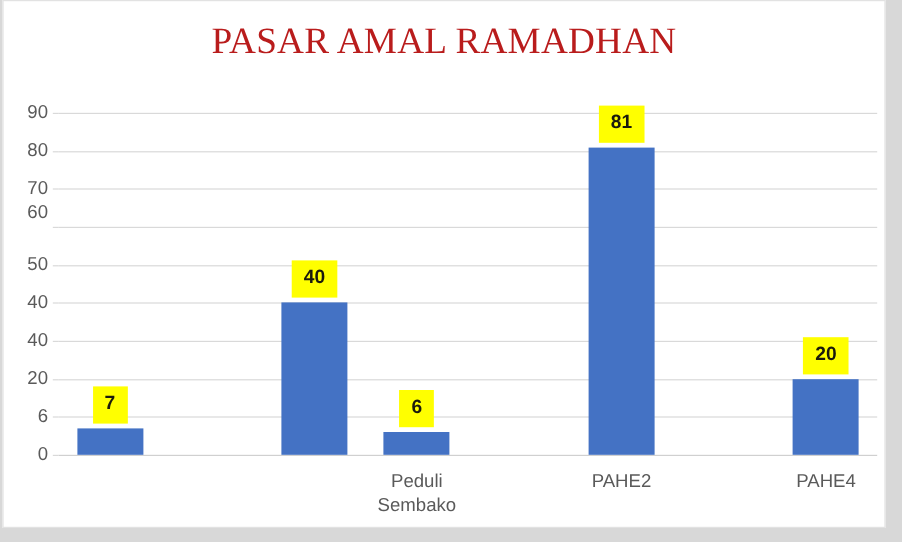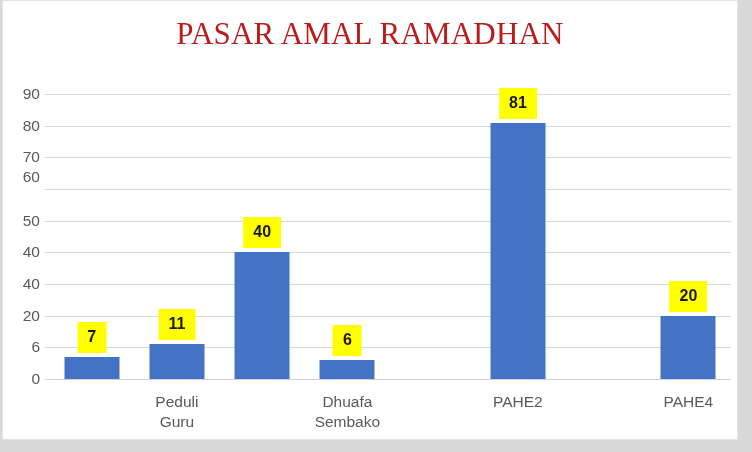--- a/index.html
+++ b/index.html
@@ -167,37 +167,29 @@
         <div class="tickmark" style="top: 253.333px;"></div>
         <div class="ytick" style="top: 253.333px;">6</div>
         <div class="tickmark" style="top: 285px;"></div>
         <div class="ytick" style="top: 285px;">0</div>
       </div>
     <div id="bars">
         <div class="slot" style="left: 0px; width: 85.25px;">
           <div class="bar" style="height: 22.1667px; background: rgb(68, 114, 196);"></div>
           <div class="datalabel" style="bottom: 26.1667px;">7</div>
         </div>
-        <div class="slot" style="left: 85.25px; width: 85.25px;">
-          <div class="bar" style="height: 34.8333px; background: rgb(68, 114, 196);"></div>
-          <div class="datalabel" style="bottom: 38.8333px;">11</div>
-          <div class="xlabel">
-            <div>Peduli</div>
-            <div>Guru</div>
-          </div>
-        </div>
         <div class="slot" style="left: 170.5px; width: 85.25px;">
           <div class="bar" style="height: 126.667px; background: rgb(68, 114, 196);"></div>
           <div class="datalabel" style="bottom: 130.667px;">40</div>
         </div>
         <div class="slot" style="left: 255.75px; width: 85.25px;">
           <div class="bar" style="height: 19px; background: rgb(68, 114, 196);"></div>
           <div class="datalabel" style="bottom: 23px;">6</div>
           <div class="xlabel">
-            <div>Dhuafa</div>
+            <div>Peduli</div>
             <div>Sembako</div>
           </div>
         </div>
         <div class="slot" style="left: 426.25px; width: 85.25px;">
           <div class="bar" style="height: 256.5px; background: rgb(68, 114, 196);"></div>
           <div class="datalabel" style="bottom: 260.5px;">81</div>
           <div class="xlabel">
             <div>PAHE2</div>
           </div>
         </div>

